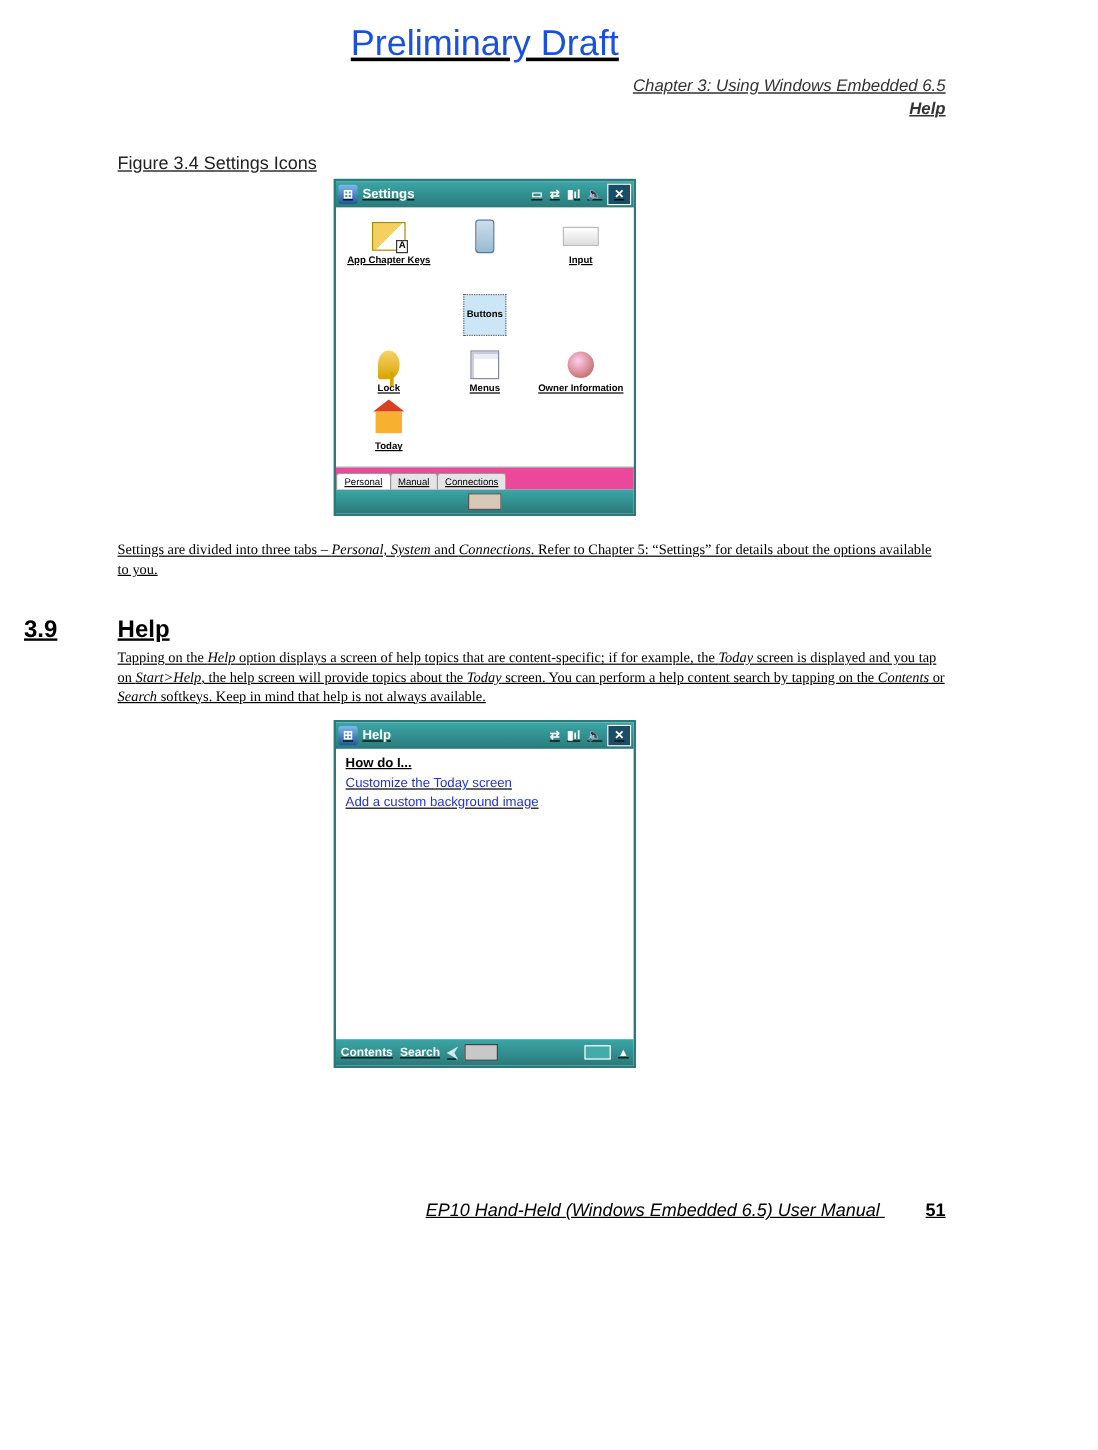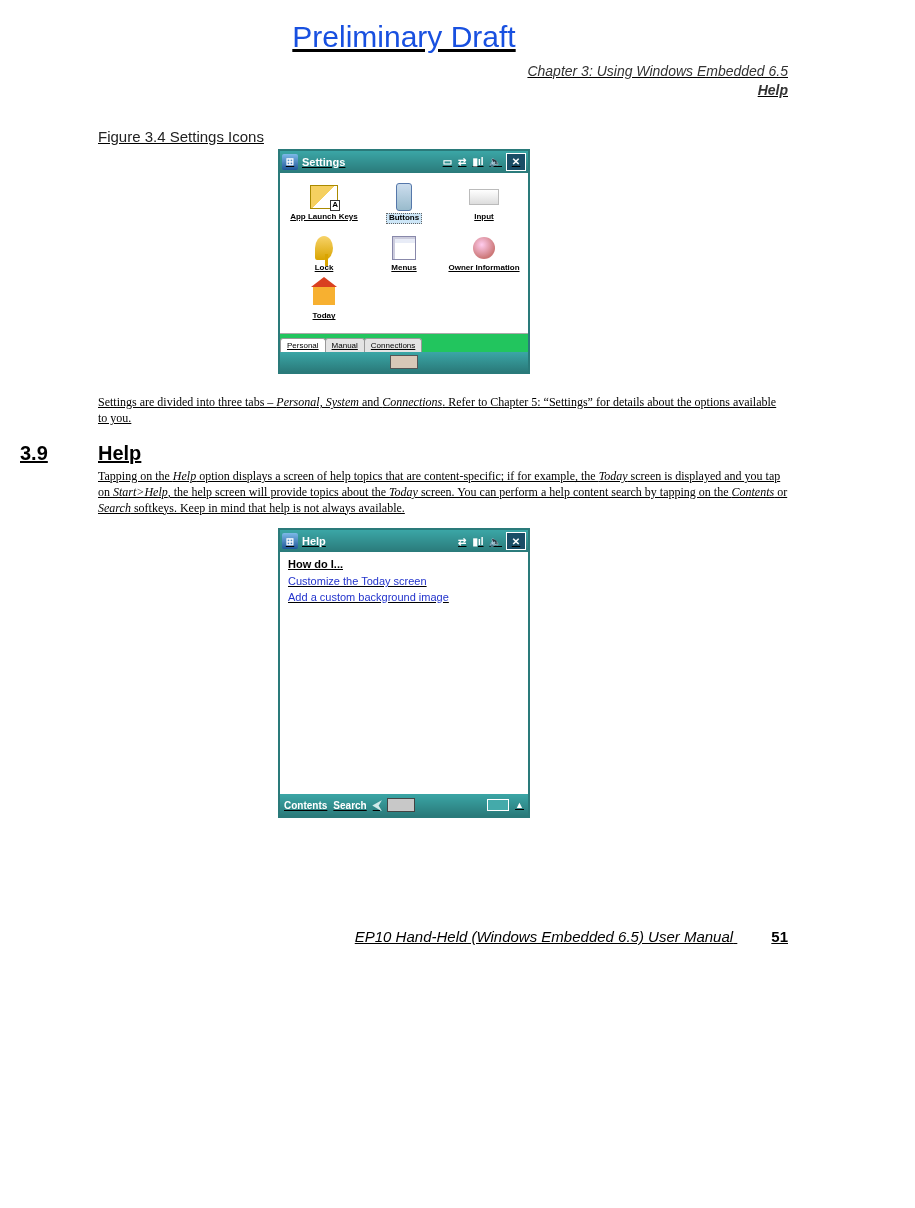--- a/index.html
+++ b/index.html
@@ -89,30 +89,31 @@
     text-align:center;
     padding:2px 0 8px 0;
     font-size:8px;
     font-weight:bold;
     line-height:1.1;
   }
   .ds-item.selected .lbl {
     background:#cde6f7;
     border:1px dotted #666;
     display:inline-block;
-    padding:0 2px;
+    padding:12px 2px;
+    margin-top:32px;
   }
   .ds-icon {
     width:30px;height:28px;margin:0 auto 2px auto;
     display:flex;align-items:center;justify-content:center;
     font-size:22px;
   }
   .ds-tabs {
     display:flex;
-    background:#22c55e;
+    background:#ec4899;
     border-top:1px solid #aaa;
     font-size:9px;
     height:18px;
     align-items:flex-end;
   }
   .ds-tab {
     padding:2px 6px;
     background:#fff;
     border:1px solid #999;
     border-bottom:none;
@@ -135,21 +136,21 @@
   .body-para {
     margin: 21px 0 0 78px;
     font-size: 12px;
     line-height: 1.3;
   }
   .body-para .ital {font-style: italic;}
 
   .section-row {
     display:flex;
     align-items:baseline;
-    margin-top:16px;
+    margin-top:32px;
   }
   .section-num {
     width:78px;
     font-family: Verdana,Arial,sans-serif;
     font-size:20px;
     font-weight:bold;
   }
   .section-title {
     font-family: Verdana,Arial,sans-serif;
     font-size:20px;
@@ -245,21 +246,21 @@
         <span>▮ıl</span>
         <span>🔈</span>
       </div>
       <div class="ds-close">✕</div>
     </div>
     <div class="ds-grid">
       <div class="ds-item">
         <div class="ds-icon">
             <div class="flag"></div>
           </div>
-        <span class="lbl">App Launch Keys</span>
+        <span class="lbl">App Chapter Keys</span>
       </div>
       <div class="ds-item selected">
         <div class="ds-icon">
             <div class="dev"></div>
           </div>
         <span class="lbl">Buttons</span>
       </div>
       <div class="ds-item">
         <div class="ds-icon">
             <div class="kbd"></div>

